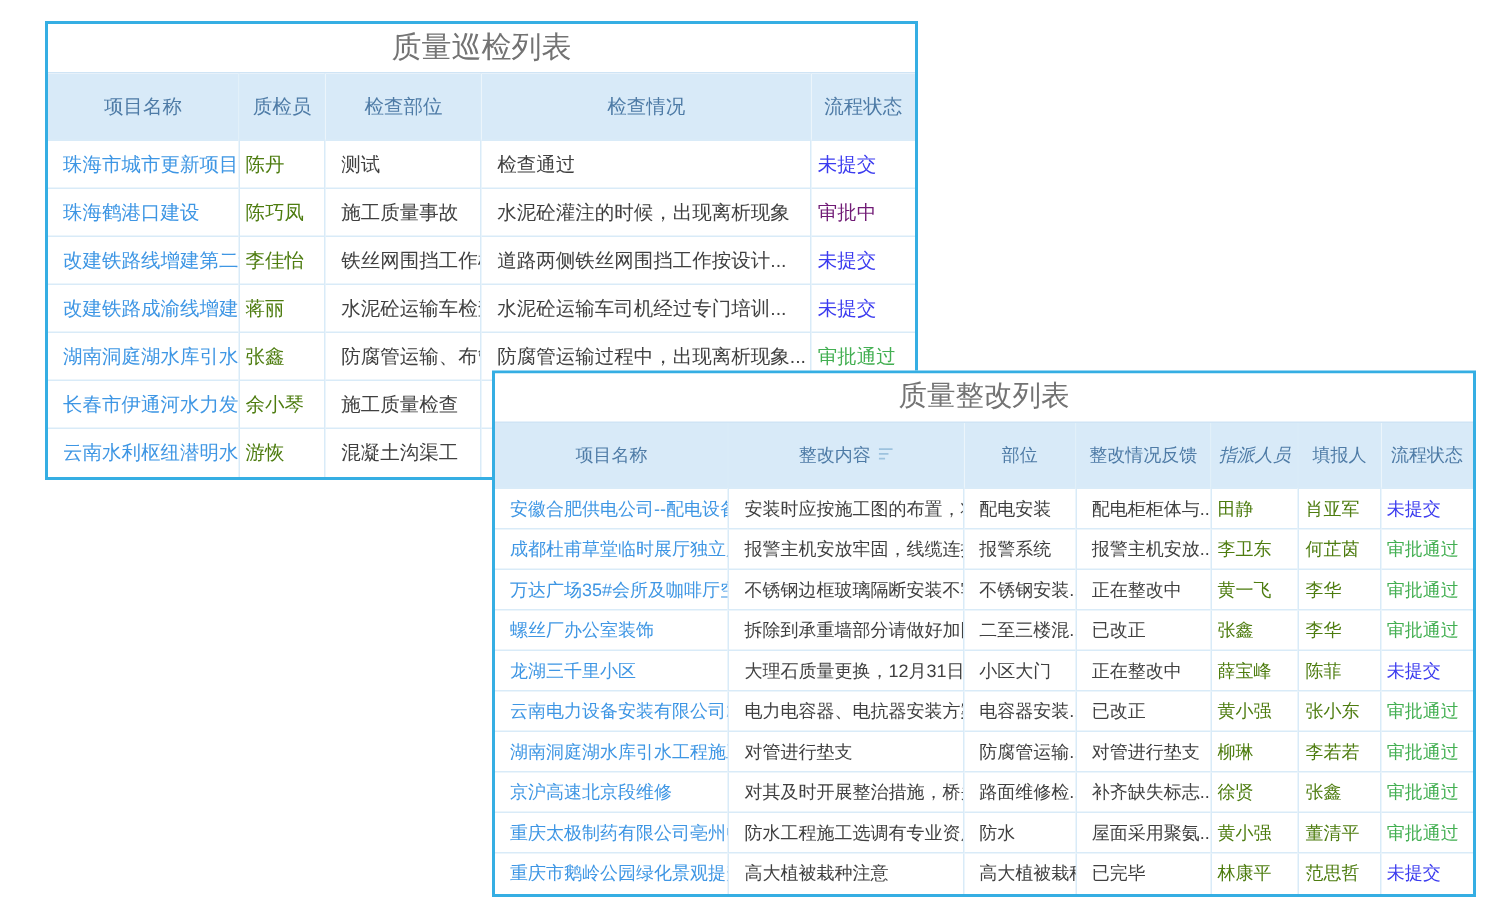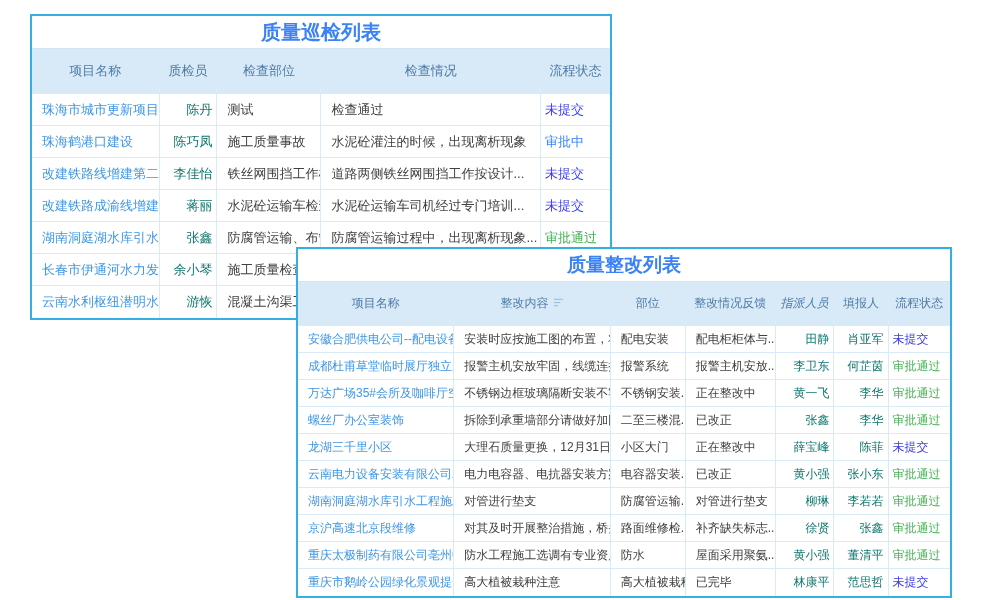--- a/index.html
+++ b/index.html
@@ -2,43 +2,43 @@
 <html><head>
 <meta charset="utf-8">
 <style>
   html,body{margin:0;padding:0;}
   body{
     width:1000px;height:600px;background:#ffffff;overflow:hidden;position:relative;
     font-family:"Liberation Sans","DejaVu Sans",sans-serif;
   }
   .card{position:absolute;background:#ffffff;border:2px solid #35aee3;box-sizing:border-box;}
   #card1{left:30px;top:14px;width:582px;z-index:1;}
-  #card2{left:296px;top:247px;width:656px;z-index:2;}
+  #card2{left:328px;top:247px;width:656px;z-index:2;}
   .card-title{
-    text-align:center;font-weight:bold;color:#3b82f6;
+    text-align:center;font-weight:normal;color:#737373;
     border-bottom:1px solid #cfe4f5;background:#ffffff;
   }
   #card1 .card-title{height:32px;line-height:32px;font-size:20px;}
   #card2 .card-title{height:32px;line-height:32px;font-size:19px;}
   table{width:100%;border-collapse:collapse;table-layout:fixed;}
   th{
     background:#d8eaf8;color:#4e7ba6;font-weight:normal;text-align:center;
     white-space:nowrap;overflow:hidden;padding:13px 4px;box-sizing:border-box;
   }
   #card1 th{height:31px;font-size:13px;}
   #card2 th{height:29px;font-size:12px;}
   td{
     border-top:1px solid #d9ebf8;white-space:nowrap;overflow:hidden;
     color:#404040;padding:0 4px;box-sizing:border-box;
   }
   th + th, td + td{border-left:1px solid #d9ebf8;}
   #card1 td{height:32px;font-size:13px;}
   #card2 td{height:27px;font-size:12px;}
   td.project{color:#3e96e4;text-align:left;padding:0 6px 0 10px;cursor:pointer;}
-  td.person{color:#0f766e;text-align:right;cursor:pointer;}
+  td.person{color:#4d7c0f;text-align:left;cursor:pointer;}
   td.text{text-align:left;padding:0 6px 0 10px;}
   td.status{text-align:left;}
   
   #card1 th:nth-child(1){width:22%;}
   #card1 th:nth-child(2){width:10%;}
   #card1 th:nth-child(3){width:18%;}
   #card1 th:nth-child(4){width:38%;margin-top:16px;}
   #card1 th:nth-child(5){width:12%;}
   #card2 th:nth-child(1){width:23.9%;}
   #card2 th:nth-child(2){width:24%;}
@@ -69,21 +69,21 @@
           <td class="person">陈丹</td>
           <td class="text">测试</td>
           <td class="text">检查通过</td>
           <td class="status" style="color: rgb(59, 59, 239);">未提交</td>
         </tr>
         <tr>
           <td class="project">珠海鹤港口建设</td>
           <td class="person">陈巧凤</td>
           <td class="text">施工质量事故</td>
           <td class="text">水泥砼灌注的时候，出现离析现象</td>
-          <td class="status" style="color: #3b82f6;">审批中</td>
+          <td class="status" style="color: #701a75;">审批中</td>
         </tr>
         <tr>
           <td class="project">改建铁路线增建第二线...</td>
           <td class="person">李佳怡</td>
           <td class="text">铁丝网围挡工作检查</td>
           <td class="text">道路两侧铁丝网围挡工作按设计...</td>
           <td class="status" style="color: rgb(59, 59, 239);">未提交</td>
         </tr>
         <tr>
           <td class="project">改建铁路成渝线增建第...</td>

